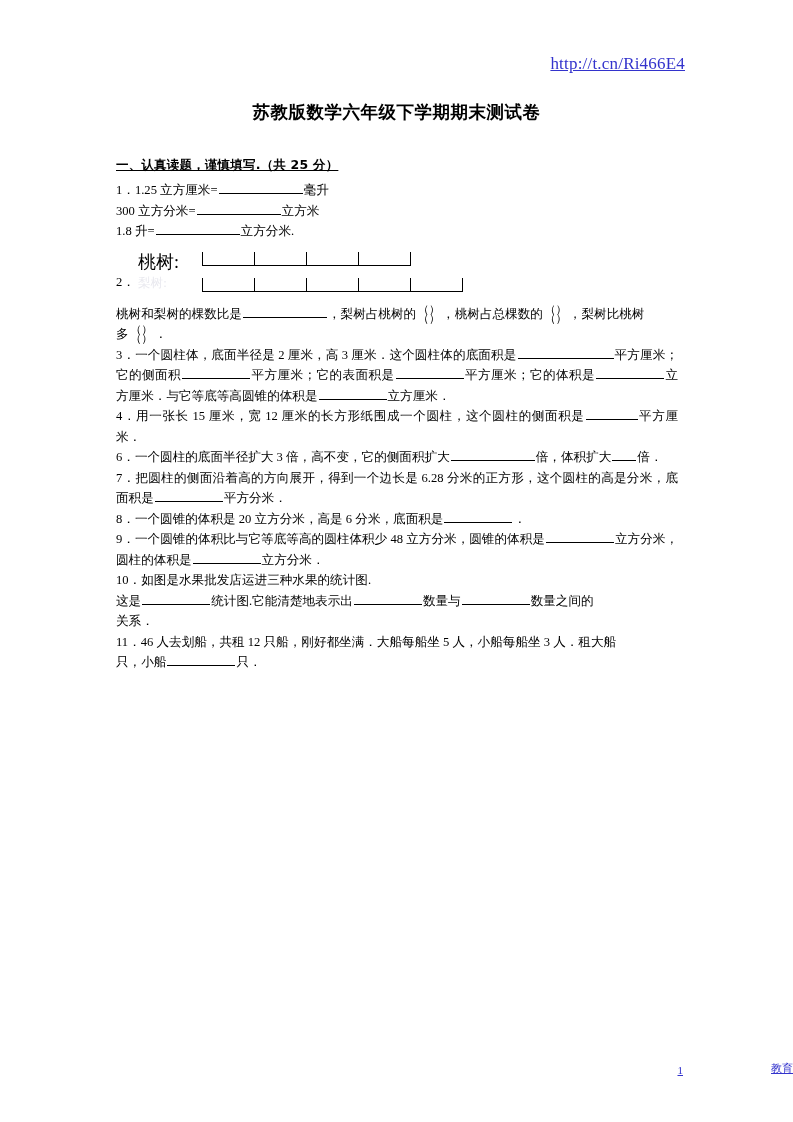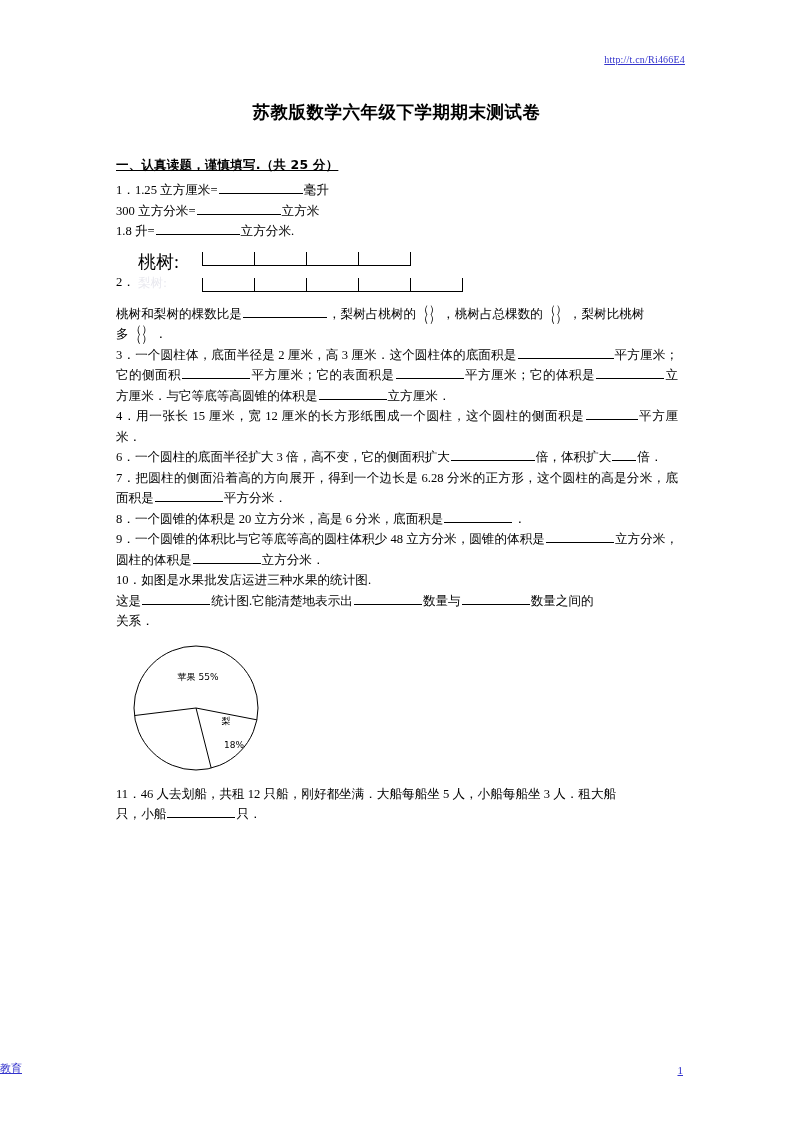--- a/index.html
+++ b/index.html
@@ -21,21 +21,21 @@
     width: 793px;
     height: 1122px;
   }
 
   
   .top-link {
     position: absolute;
     right: 108px;
     top: 54px;
     font-family: "Liberation Serif", serif;
-    font-size: 10px;
+    font-size: 17px;
     color: #3333cc;
     text-decoration: underline;
     letter-spacing: 0.2px;
     white-space: nowrap;
   }
 
   
   .doc-title {
     position: absolute;
     left: 0; right: 0;
@@ -143,21 +143,21 @@
     position: relative;
     height: 138px;
     margin: 10px 0 4px 0;
   }
 
   
   .footer-center {
     position: absolute;
     left: 0; right: 0;
     bottom: 46px;
-    text-align: left;
+    text-align: right;
     font-family: "DejaVu Sans", sans-serif;
     font-size: 11px;
     color: #3333cc;
     text-decoration: underline;
   }
   .footer-page {
     position: absolute;
     right: 110px;
     bottom: 46px;
     font-family: "Liberation Serif", serif;
@@ -235,31 +235,20 @@
     <p class="q">
       <span>9．</span><span>一个圆锥的体积比与它等底等高的圆柱体积少 48 立方分米，圆锥的体积是</span><span class="blank b-m"></span><span>立方分米，圆柱的体积是</span><span class="blank b-m"></span><span>立方分米．</span>
     </p>
 
     <p class="q">
       <span>10．</span><span>如图是水果批发店运进三种水果的统计图.</span><br>
       <span>这是</span><span class="blank b-m"></span><span>统计图.它能清楚地表示出</span><span class="blank b-m"></span><span>数量与</span><span class="blank b-m"></span><span>数量之间的</span><br>
       <span>关系．</span>
     </p>
 
-    <div class="pie-wrap">
-      <svg id="pie-svg" width="190" height="136" viewBox="0 0 190 136">
-          <circle cx="80" cy="66" r="62" fill="#ffffff" stroke="#000000" stroke-width="1"></circle>
-          <line x1="80" y1="66" x2="18.46" y2="73.56" stroke="#000000" stroke-width="1"></line>
-          <line x1="80" y1="66" x2="140.86" y2="77.83" stroke="#000000" stroke-width="1"></line>
-          <line x1="80" y1="66" x2="95.21" y2="126.11" stroke="#000000" stroke-width="1"></line>
-          <text x="82" y="38" text-anchor="middle" font-size="9" font-family="&quot;DejaVu Sans&quot;, sans-serif" fill="#000000">苹果 55%</text>
-          <text x="110" y="82" text-anchor="middle" font-size="9" font-family="&quot;DejaVu Sans&quot;, sans-serif" fill="#000000">梨</text>
-          <text x="118" y="106" text-anchor="middle" font-size="9" font-family="&quot;DejaVu Sans&quot;, sans-serif" fill="#000000">18%</text>
-        </svg>
-    </div>
 
     <p class="q">
       <span>11．</span><span>46 人去划船，共租 12 只船，刚好都坐满．大船每船坐 5 人，小船每船坐 3 人．租大船</span><br>
       <span>只，小船</span><span class="blank b-m"></span><span>只．</span>
     </p>
 
 
 
   </div>
 

